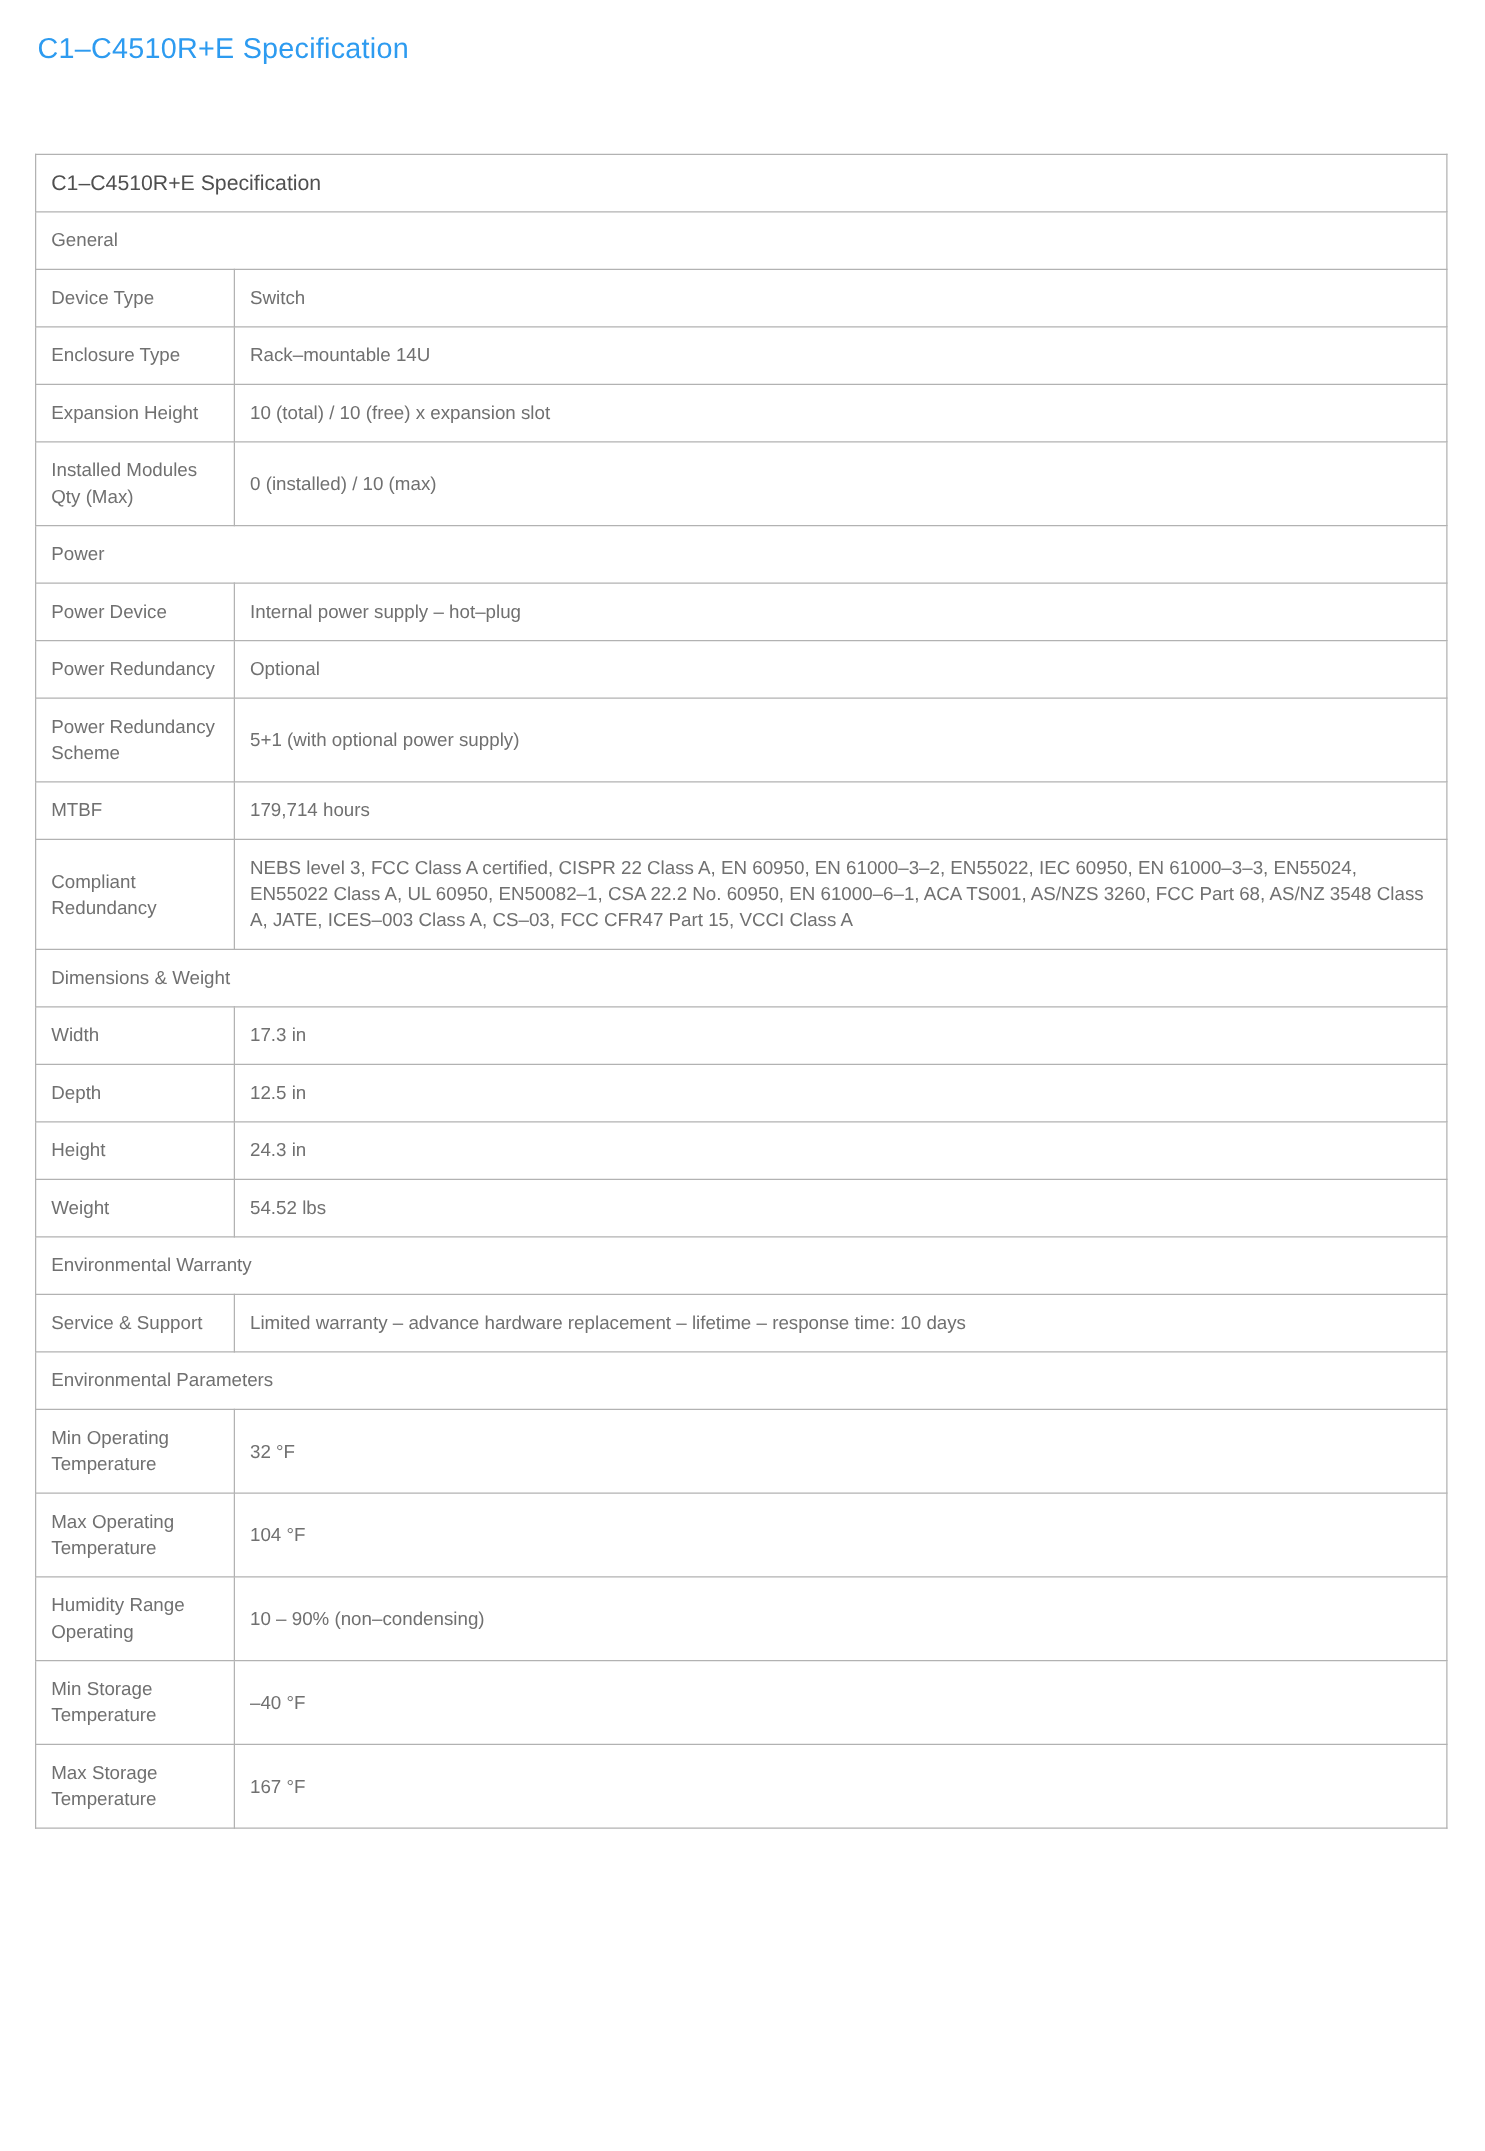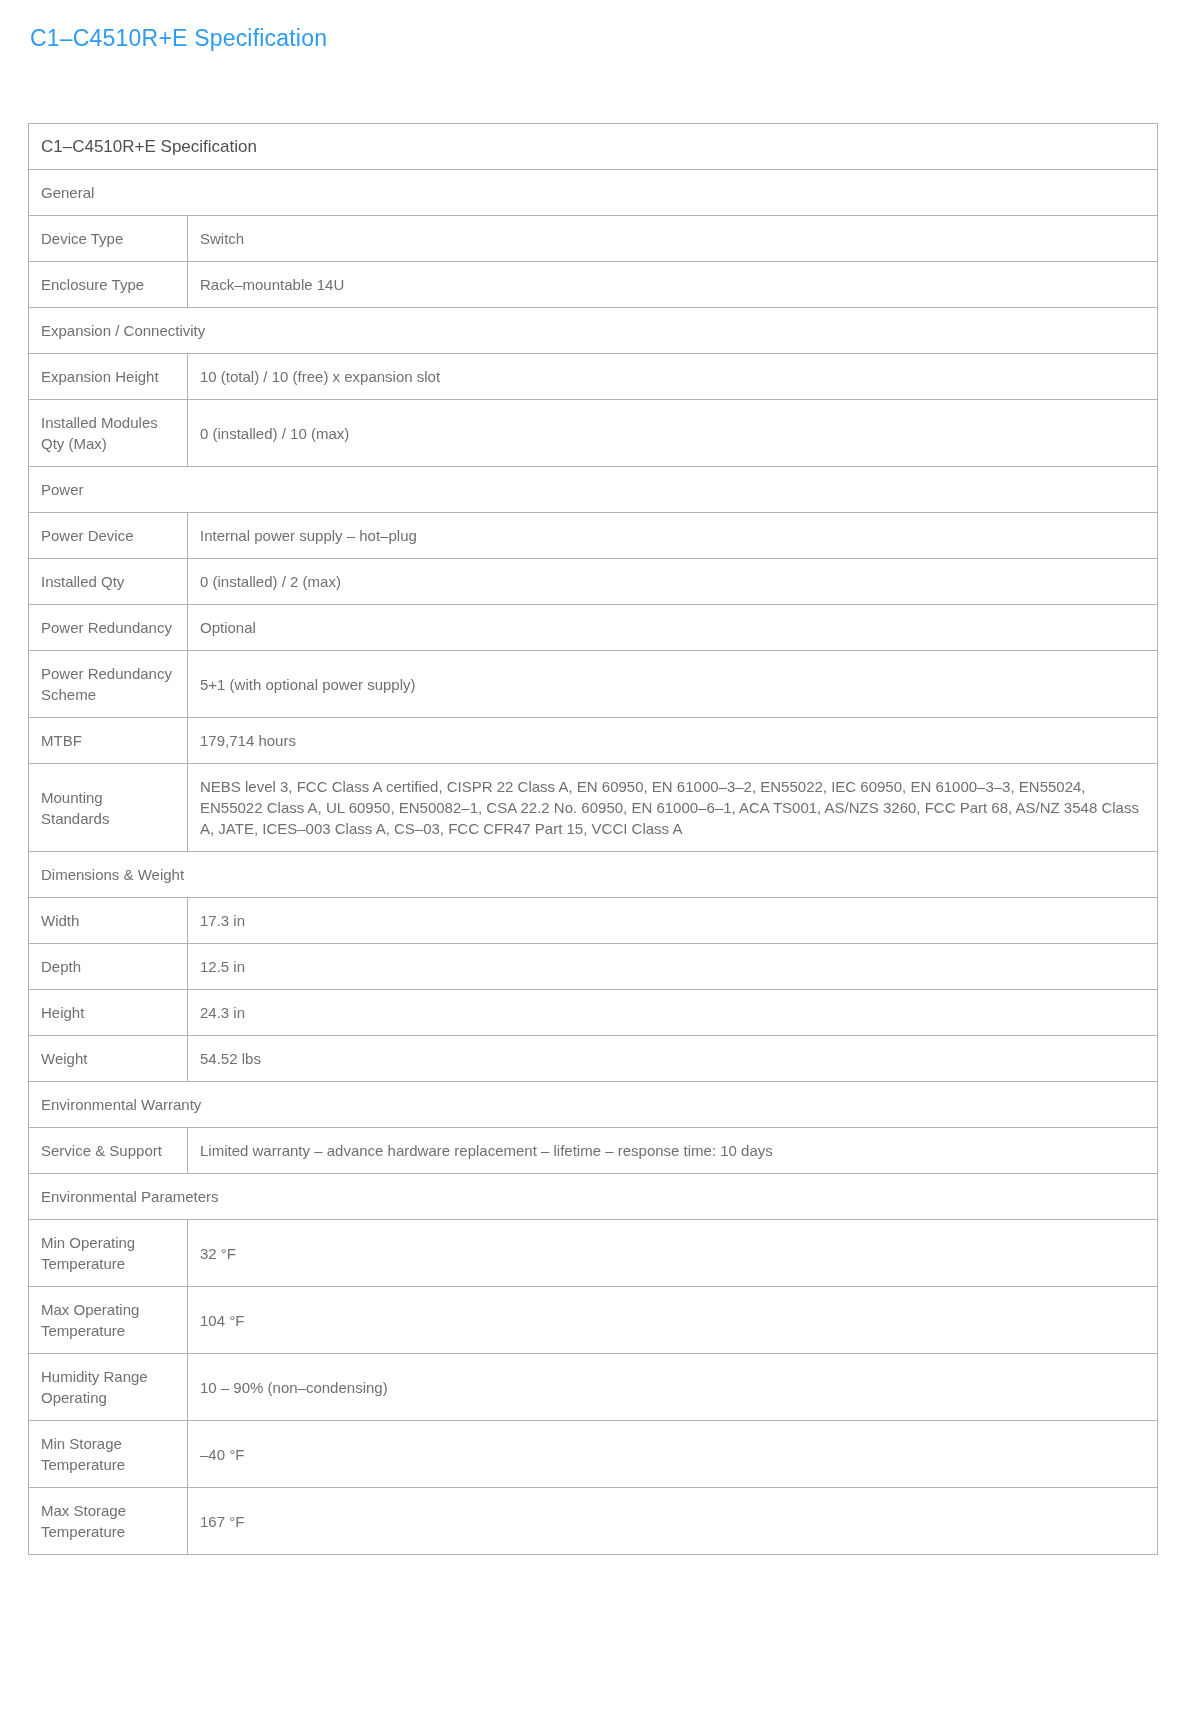--- a/index.html
+++ b/index.html
@@ -75,55 +75,48 @@
       </tr>
       <tr>
         <td class="label-cell">Device Type</td>
         <td class="value-cell">Switch</td>
       </tr>
       <tr>
         <td class="label-cell">Enclosure Type</td>
         <td class="value-cell">Rack–mountable 14U</td>
       </tr>
       <tr>
-        <td colspan="2" class="section-cell">Expansion / Connectivity</td>
-      </tr>
-      <tr>
         <td class="label-cell">Expansion Height</td>
         <td class="value-cell">10 (total) / 10 (free) x expansion slot</td>
       </tr>
       <tr>
         <td class="label-cell">Installed Modules Qty (Max)</td>
         <td class="value-cell">0 (installed) / 10 (max)</td>
       </tr>
       <tr>
         <td colspan="2" class="section-cell">Power</td>
       </tr>
       <tr>
         <td class="label-cell">Power Device</td>
         <td class="value-cell">Internal power supply – hot–plug</td>
       </tr>
       <tr>
-        <td class="label-cell">Installed Qty</td>
-        <td class="value-cell">0 (installed) / 2 (max)</td>
-      </tr>
-      <tr>
         <td class="label-cell">Power Redundancy</td>
         <td class="value-cell">Optional</td>
       </tr>
       <tr>
         <td class="label-cell">Power Redundancy Scheme</td>
         <td class="value-cell">5+1 (with optional power supply)</td>
       </tr>
       <tr>
         <td class="label-cell">MTBF</td>
         <td class="value-cell">179,714 hours</td>
       </tr>
       <tr>
-        <td class="label-cell">Mounting Standards</td>
+        <td class="label-cell">Compliant Redundancy</td>
         <td class="value-cell">NEBS level 3, FCC Class A certified, CISPR 22 Class A, EN 60950, EN 61000–3–2, EN55022, IEC 60950, EN 61000–3–3, EN55024, EN55022 Class A, UL 60950, EN50082–1, CSA 22.2 No. 60950, EN 61000–6–1, ACA TS001, AS/NZS 3260, FCC Part 68, AS/NZ 3548 Class A, JATE, ICES–003 Class A, CS–03, FCC CFR47 Part 15, VCCI Class A</td>
       </tr>
       <tr>
         <td colspan="2" class="section-cell">Dimensions &amp; Weight</td>
       </tr>
       <tr>
         <td class="label-cell">Width</td>
         <td class="value-cell">17.3 in</td>
       </tr>
       <tr>

